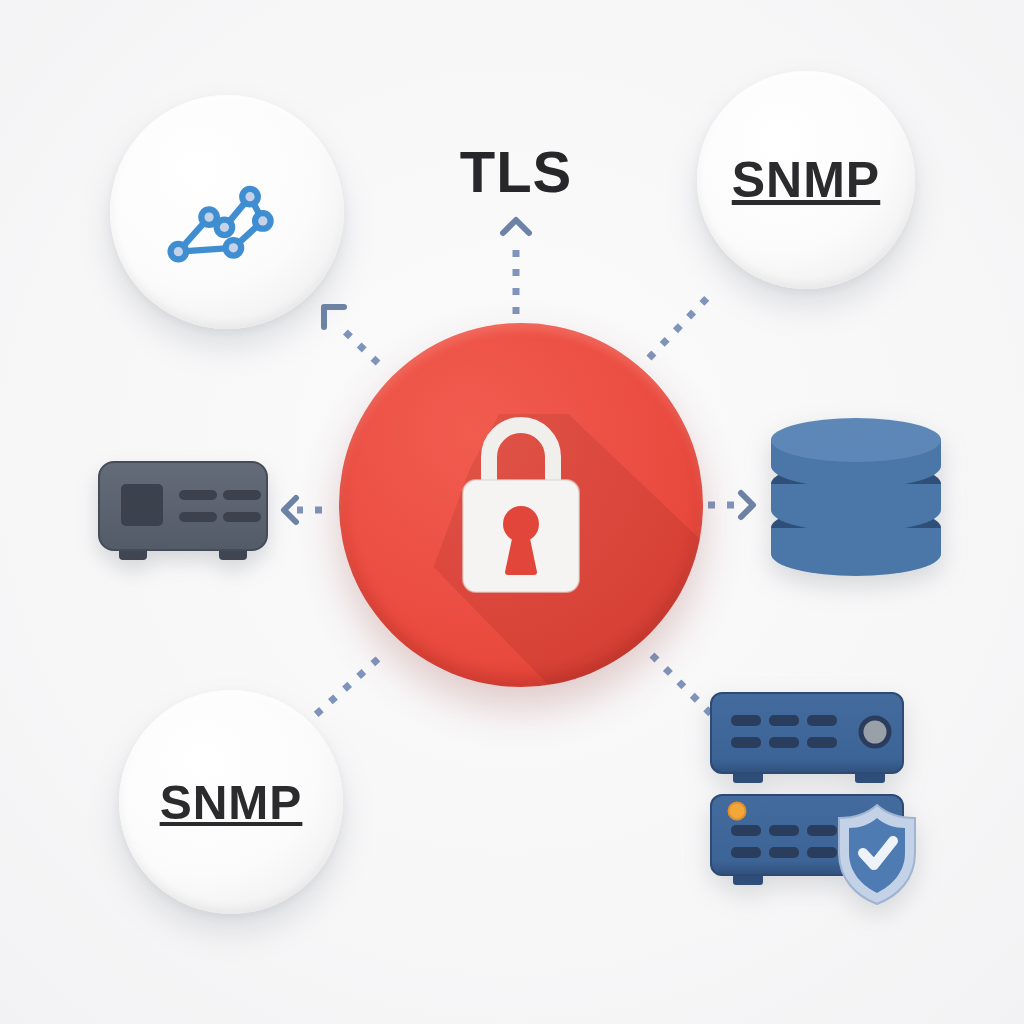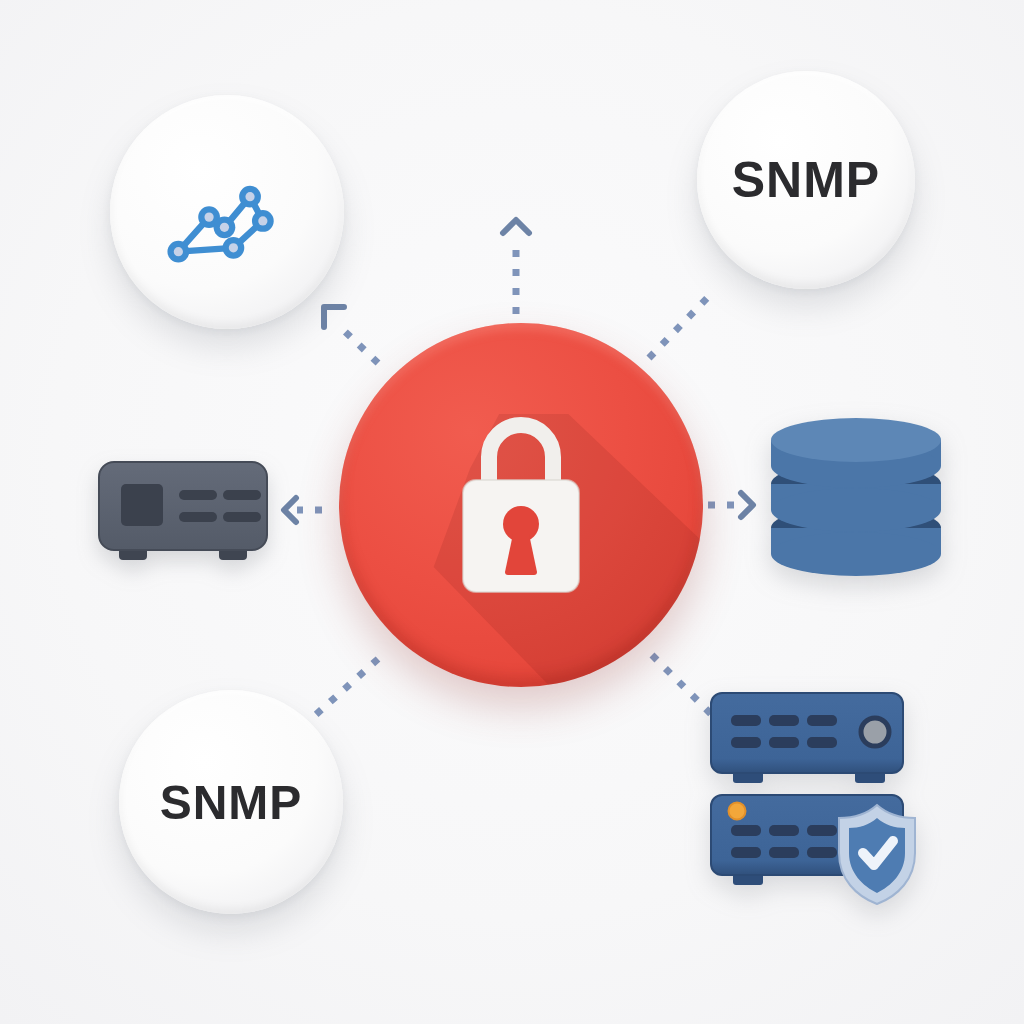--- a/index.html
+++ b/index.html
@@ -14,21 +14,21 @@
     position:absolute;border-radius:50%;
     background:radial-gradient(circle at 38% 32%, #ffffff 0%, #fbfbfb 55%, #efeff1 85%, #e6e6e9 100%);
     box-shadow:0 18px 32px rgba(120,124,135,.20), 0 4px 8px rgba(120,124,135,.10),
                inset 0 -5px 10px rgba(0,0,0,.05), inset 0 3px 6px rgba(255,255,255,.9);
     display:flex;align-items:center;justify-content:center;
   }
   .c-topleft{left:110px;top:95px;width:234px;height:234px;}
   .c-topright{left:697px;top:71px;width:218px;height:218px;}
   .c-bottomleft{left:119px;top:690px;width:224px;height:224px;}
   .snmp-text{
-    font-weight:bold;color:#2b2b2e;letter-spacing:1px;
+    font-weight:bold;color:#2b2b2e;letter-spacing:1px;text-decoration:underline;
   }
   .c-topright .snmp-text{font-size:50px;}
   .c-bottomleft .snmp-text{font-size:48px;}
   
   .tls-label{
     position:absolute;left:436px;top:138px;width:160px;text-align:center;
     font-size:58px;font-weight:bold;color:#27272a;letter-spacing:1px;
   }
   
   .hub{
@@ -101,20 +101,21 @@
         <circle cx="78" cy="38" r="8.5" fill="#3f8ed2"></circle>
           <circle cx="78" cy="38" r="3.6" fill="#c6d2e8"></circle>
         <circle cx="88" cy="57" r="8.5" fill="#3f8ed2"></circle>
           <circle cx="88" cy="57" r="3.6" fill="#c6d2e8"></circle>
         <circle cx="65" cy="78" r="8.5" fill="#3f8ed2"></circle>
           <circle cx="65" cy="78" r="3.6" fill="#c6d2e8"></circle>
       </g>
     </svg>
   </div>
 
+  <div class="tls-label">TLS</div>
 
   <div class="wcircle c-topright">
     <span class="snmp-text">SNMP</span>
   </div>
 
   <div class="device">
     <svg width="180" height="110" viewBox="0 0 180 110">
       <defs>
         <linearGradient id="gdev" x1="0" y1="0" x2="0" y2="1">
           <stop offset="0" stop-color="#646b79"></stop>

